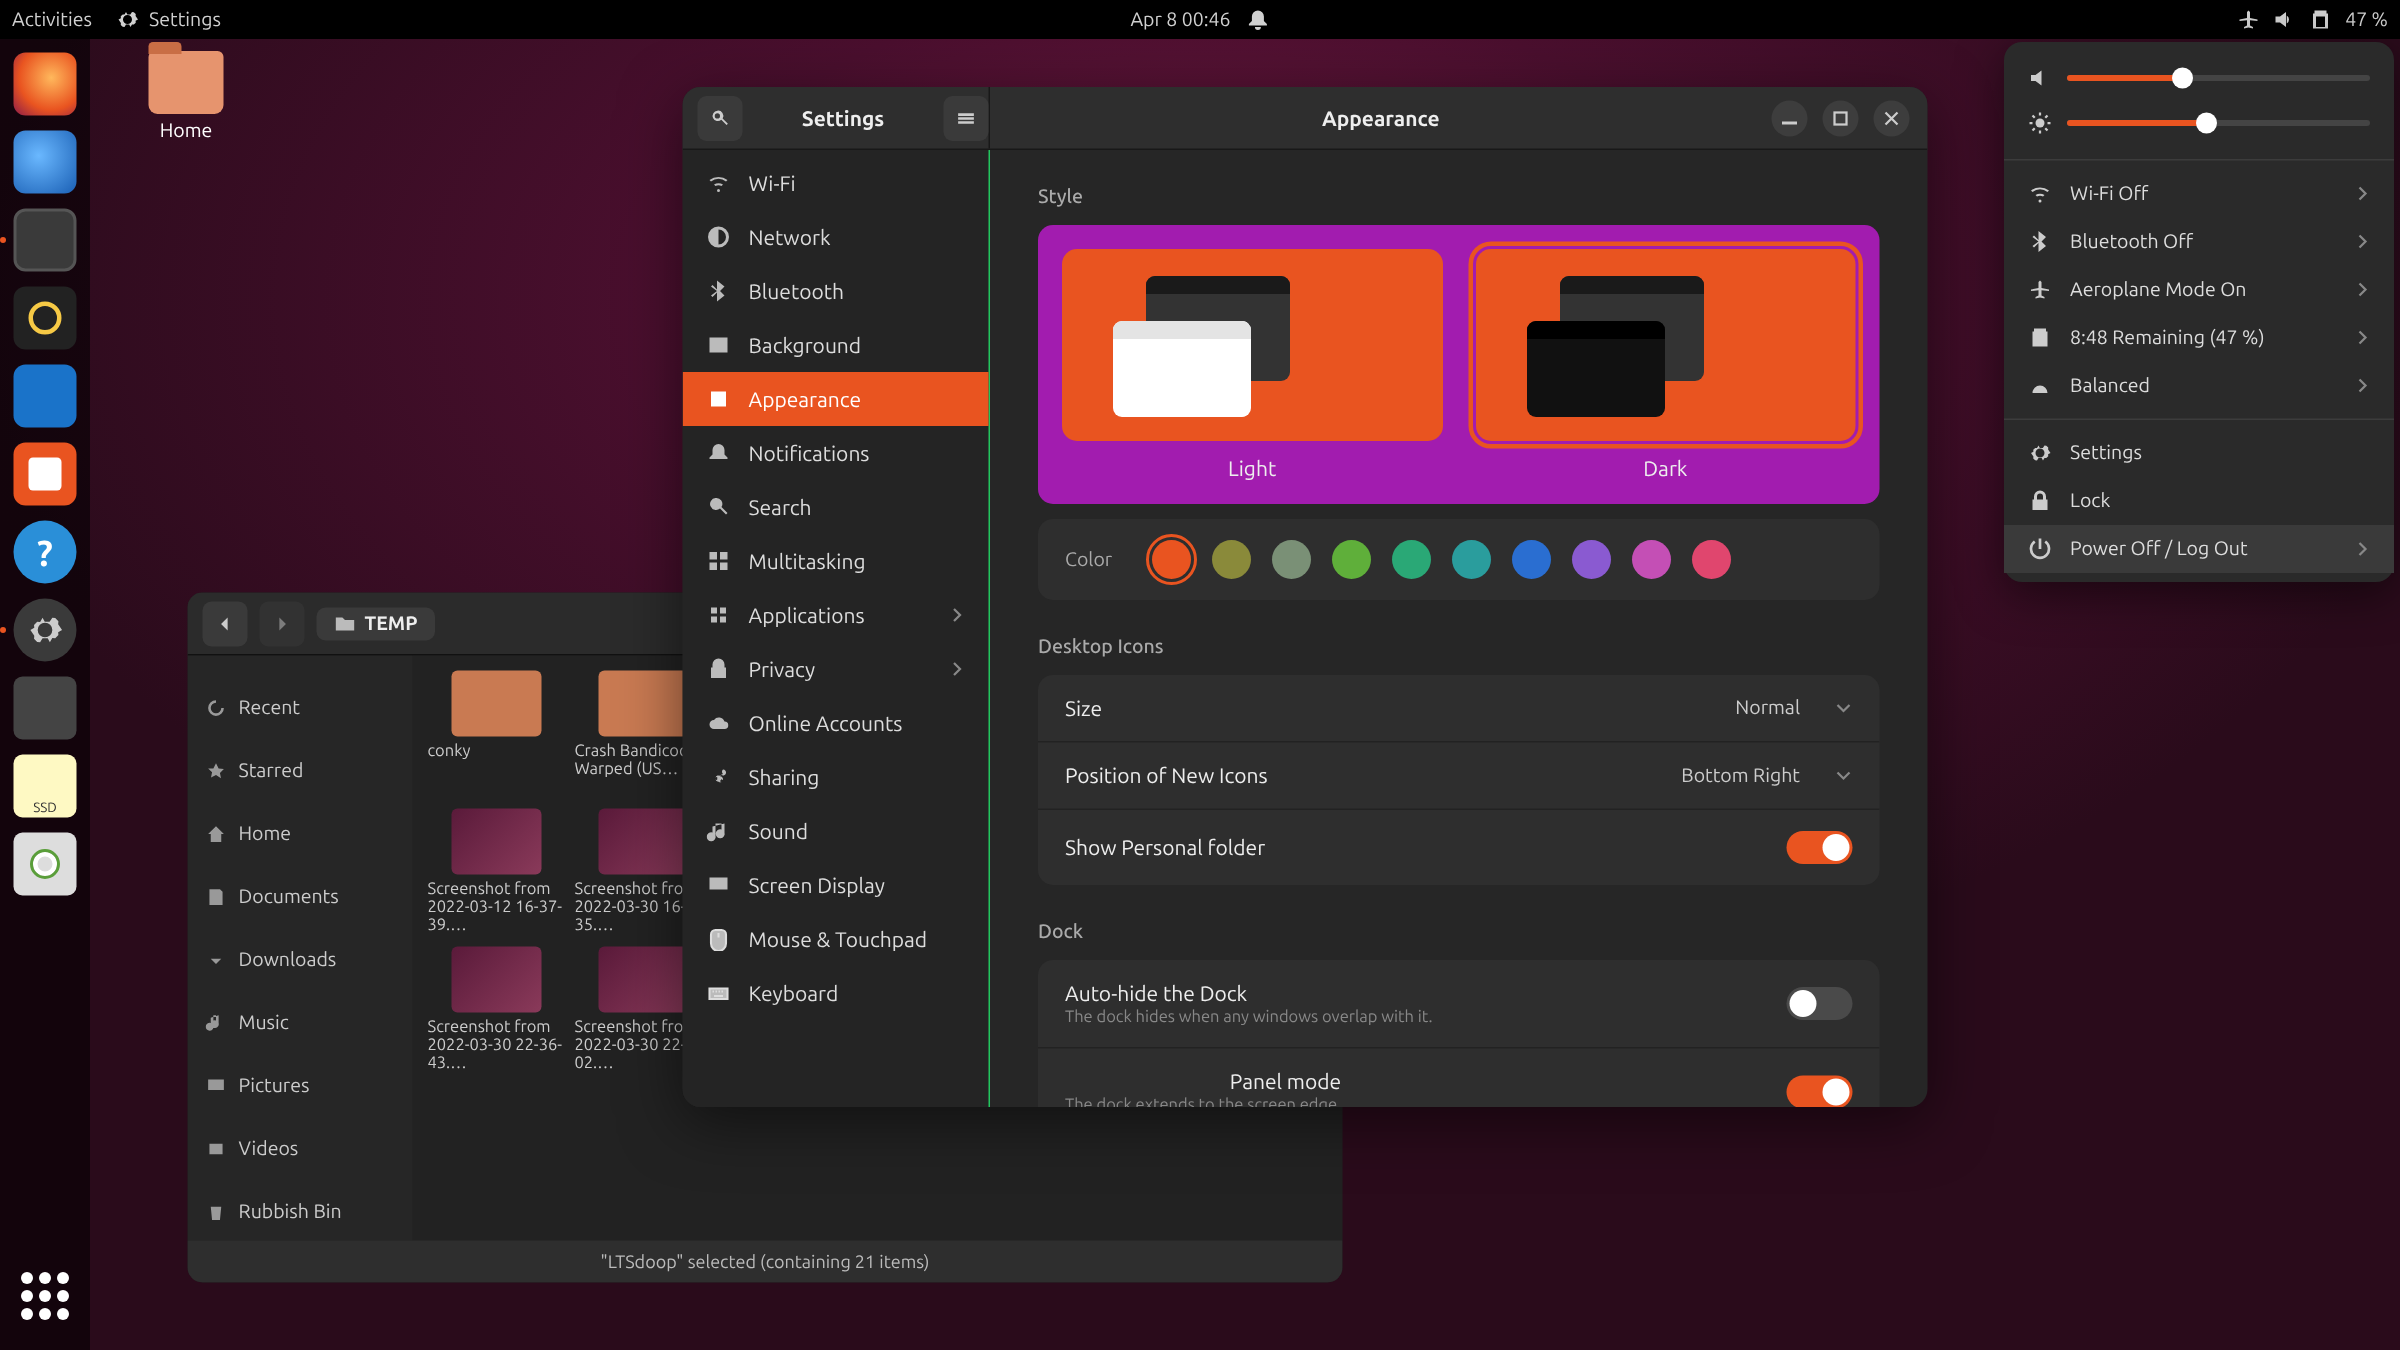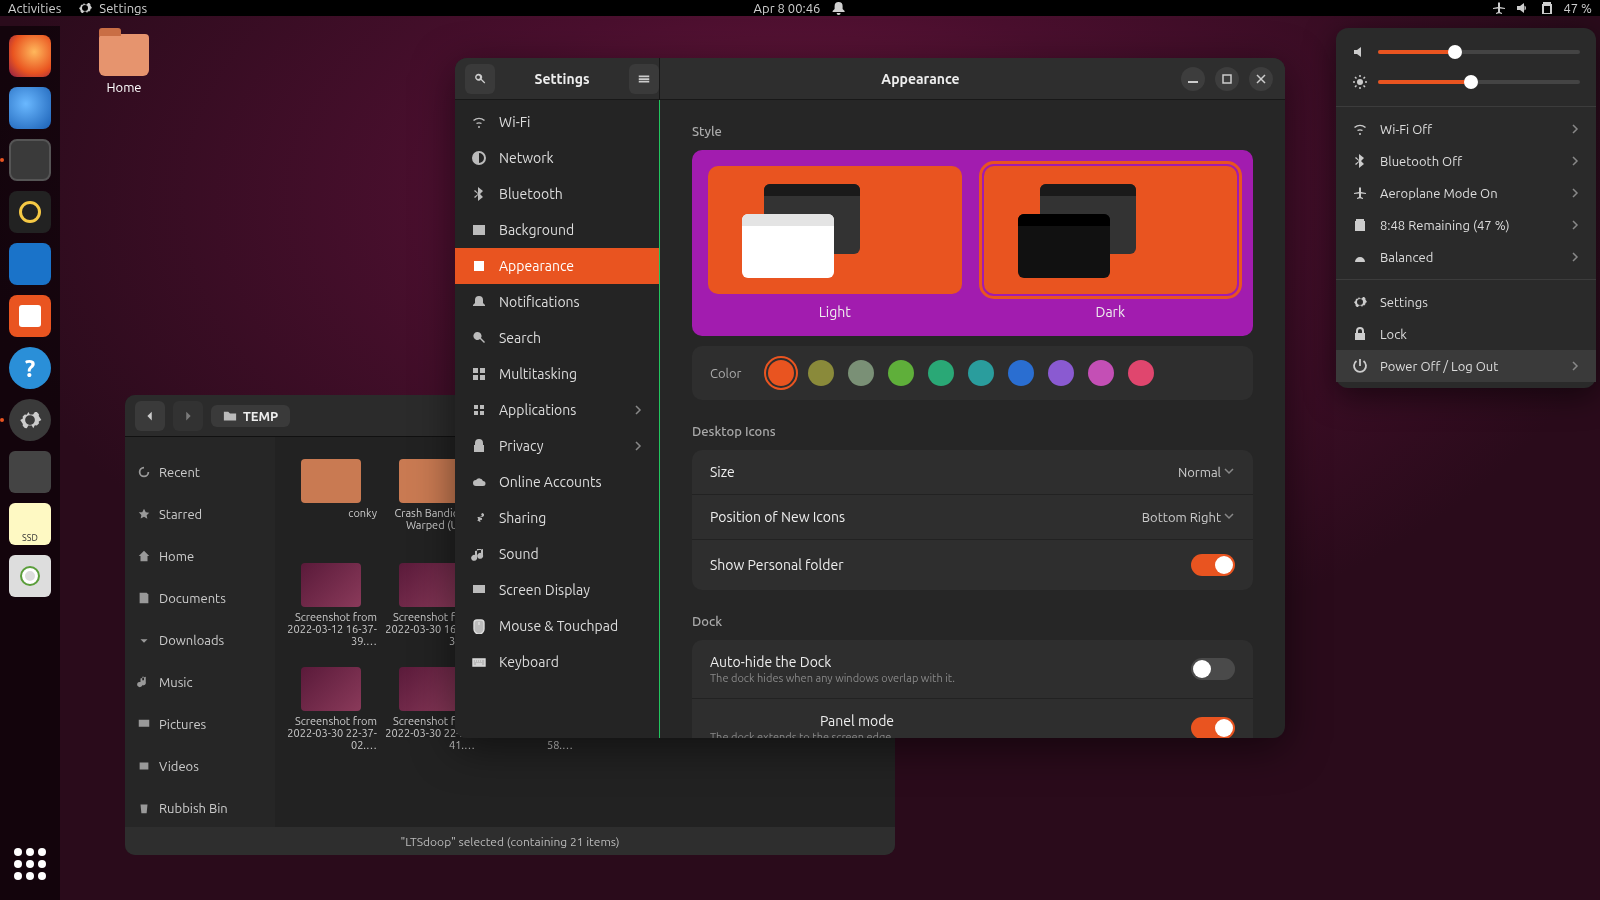--- a/index.html
+++ b/index.html
@@ -7,21 +7,21 @@
   width:1600px; height:900px; overflow:hidden;
   background:radial-gradient(ellipse 1200px 700px at 800px 200px, #6f1840 0%, #4a0f2e 30%, #2a0b1b 70%);
   font-family:"Ubuntu","Liberation Sans",sans-serif;
   font-size:14px; color:#eee;
   position:relative;
 }
 svg { display:block; }
 
 
 .top-panel {
-  position:absolute; top:0; left:0; right:0; height:16px;
+  position:absolute; top:0; left:0; right:0; height:26px;
   background:#000; display:flex; align-items:center; color:#d0d0d0;
   font-size:13px; padding:0 8px; z-index:10;
 }
 .top-left { display:flex; align-items:center; gap:16px; }
 .top-center { position:absolute; left:50%; transform:translateX(-50%); display:flex; align-items:center; gap:10px;}
 .top-right { margin-left:auto; display:flex; align-items:center; gap:8px; }
 .top-icon { width:16px; height:16px; fill:#d0d0d0; }
 
 
 .dock {
@@ -59,21 +59,21 @@
 .path-box { flex:0 0 auto; background:#3a3a3a; border-radius:6px; padding:4px 12px; display:flex;
   align-items:center; gap:6px; font-size:13px;}
 .files-body { flex:1; display:flex; overflow:hidden;}
 .files-side { width:150px; background:#262626; padding:6px 0; overflow:hidden;}
 .fs-item { padding:6px 12px; display:flex; align-items:center; gap:8px; font-size:13px;
   color:#ccc; cursor:pointer;margin-top:16px;}
 .fs-item.sel { background:#3c3c3c; }
 .fs-ic { width:14px; height:14px; fill:#999; flex-shrink:0;}
 .files-grid { flex:1; padding:10px; display:flex; flex-wrap:wrap; align-content:flex-start;
   gap:8px 6px; overflow:hidden; background:#222;}
-.fg-item { width:92px; text-align:right; font-size:11px; color:#ccc;margin-top:12px;}
+.fg-item { width:92px; text-align:left; font-size:11px; color:#ccc;}
 .fg-thumb { width:60px; height:44px; margin:0 auto 4px; border-radius:4px;}
 .fg-folder { background:#c97a52; }
 .fg-zip { background:#2da4c2; display:flex; align-items:center; justify-content:center;
   font-size:11px; color:#fff; font-weight:bold;}
 .fg-shot { background:linear-gradient(135deg,#5a1a3a,#8a3a5a); }
 .files-status { height:28px; background:#2e2e2e; font-size:12px; color:#bbb;
   display:flex; align-items:center; justify-content:center;}
 
 
 .settings-win {
@@ -122,21 +122,21 @@
   display:flex; align-items:center; gap:14px;}
 .color-row .lbl { width:44px; color:#aaa; font-size:13px;}
 .swatch { width:26px; height:26px; border-radius:50%; cursor:pointer;}
 .swatch.sel { outline:2px solid #e95420; outline-offset:2px;}
 .opt-group { background:#2e2e2e; border-radius:10px; overflow:hidden;}
 .opt-row { padding:14px 18px; display:flex; align-items:center; justify-content:space-between;
   border-bottom:1px solid #222;}
 .opt-row:last-child { border-bottom:none;text-align:right;}
 .opt-row .txt { display:flex; flex-direction:column; gap:2px;}
 .opt-row .sub { font-size:11px; color:#888;}
-.opt-val { display:flex; align-items:flex-start; gap:2px; color:#ccc; font-size:13px;}
+.opt-val { display:flex; align-items:center; gap:23px; color:#ccc; font-size:13px;}
 .chev { width:12px; height:12px; fill:#888;}
 .toggle { width:44px; height:22px; border-radius:12px; background:#4a4a4a; position:relative;}
 .toggle .knob { width:18px; height:18px; border-radius:50%; background:#fff;
   position:absolute; top:2px; left:2px;}
 .toggle.on { background:#e95420;}
 .toggle.on .knob { left:24px;}
 
 
 .sys-menu {
   position:absolute; top:28px; right:4px; width:260px;
@@ -388,20 +388,24 @@
         <div class="fg-item">
           <div class="fg-thumb fg-shot"></div>
           <div>Screenshot from 2022-03-30 16-39-56.…</div>
         </div>
         <div class="fg-item">
           <div class="fg-thumb fg-shot"></div>
           <div>Screenshot from 2022-03-30 22-32-43.…</div>
         </div>
         <div class="fg-item">
           <div class="fg-thumb fg-shot"></div>
+          <div>Screenshot from 2022-03-30 22-36-43.…</div>
+        </div>
+        <div class="fg-item">
+          <div class="fg-thumb fg-shot"></div>
           <div>Screenshot from 2022-03-30 22-37-02.…</div>
         </div>
         <div class="fg-item">
           <div class="fg-thumb fg-shot"></div>
           <div>Screenshot from 2022-03-30 22-37-41.…</div>
         </div>
         <div class="fg-item">
           <div class="fg-thumb fg-shot"></div>
           <div>Screenshot from 2022-03-30 22-37-58.…</div>
         </div>

